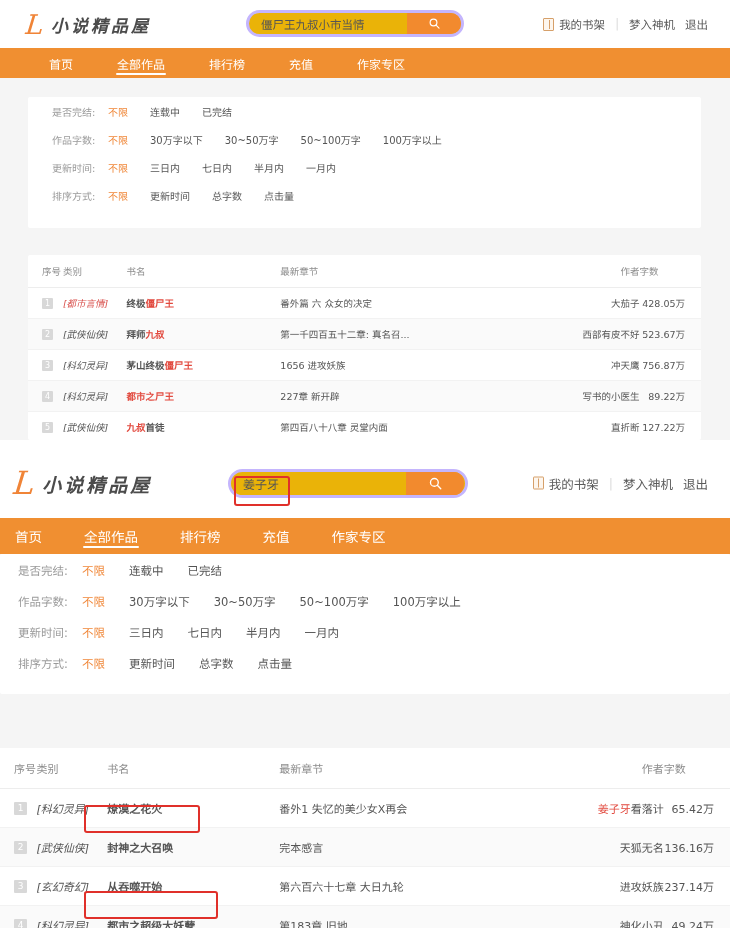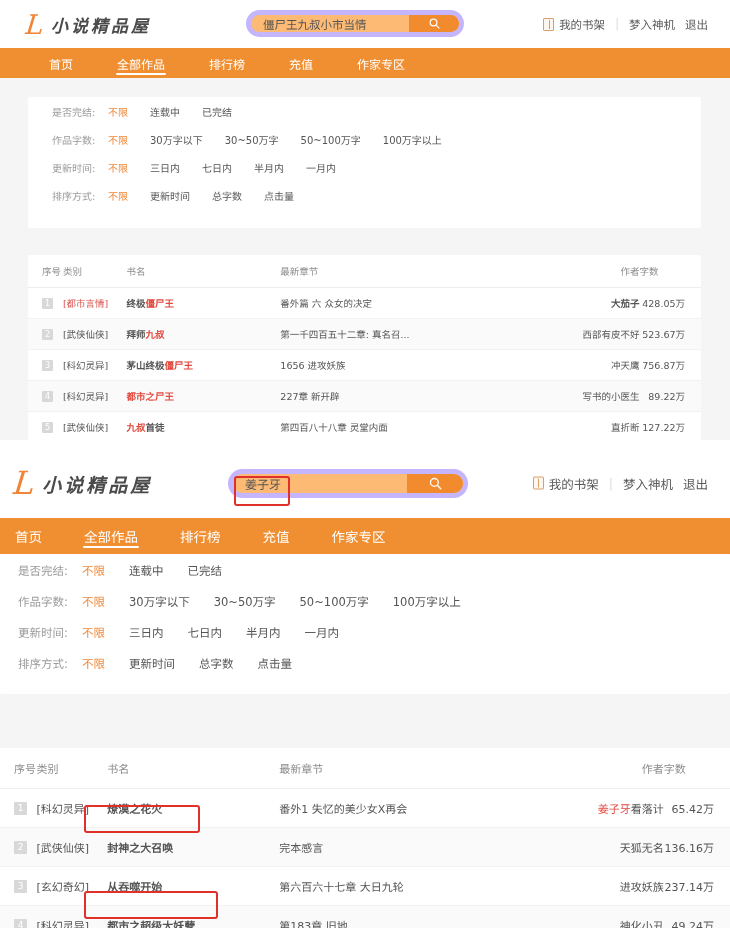--- a/index.html
+++ b/index.html
@@ -26,22 +26,22 @@
     transform: skewX(-6deg);
   }
   .logo-text {
     font-size: 17px; font-weight: 700; color: #4b4b4b;
     letter-spacing: 3px; font-style: italic;
   }
 
   .search-area { position: absolute; display: flex; align-items: center; }
   .search-pill {
     display: flex; align-items: center;
-    height: 27px; border: 5px solid #c4b5fd;
-    border-radius: 14px; background: #fdba74; overflow: hidden;
+    height: 27px; border: 3px solid #c4b5fd;
+    border-radius: 14px; background: #eab308; overflow: hidden;
   }
   .search-input-box {
     border: none; outline: none; height: 25px;
     font-size: 11.5px; color: #555;
     padding-left: 12px; background: transparent;
     font-family: "DejaVu Sans", "Liberation Sans", sans-serif;
   }
   .search-btn {
     height: 27px; background: #f28a2e;
     display: flex; align-items: center; justify-content: center;
@@ -96,21 +96,21 @@
   .tbl th {
     font-weight: 400; color: #8d8d8d; text-align: left;
     border-bottom: 1px solid #ededed; white-space: nowrap;
   }
   .tbl td { color: #555; border-bottom: 1px solid #f2f2f2; white-space: nowrap; }
   .tbl tr:nth-child(even) td { background: #fafafa; }
   .rank-badge {
     display: inline-block; background: #d8d8d8; color: #ffffff;
     text-align: center; border-radius: 1px;
   }
-  .cat { color: #8a8a8a; }
+  .cat { color: #8a8a8a; font-style: italic; }
   .cat.red { color: #d9534f; }
   .bname { color: #3b3b3b; font-weight: 700; }
   .hl { color: #e24a3f; }
   .chap { color: #7a7a7a; }
   .auth { color: #8a8a8a; }
   .words { color: #b5b5b5; }
   .th-r, .td-r { text-align: right; }
 
   
   .watermark {
@@ -252,21 +252,21 @@
               <th style="width: 90px; text-align: right;">作者</th>
               <th class="th-r" style="width: 60px; padding-right: 16px;">字数</th>
             </tr>
           </thead>
         <tbody id="tbodyA">
             <tr>
               <td style="padding-left: 14px; width: 34px;"><span class="rank-badge">1</span></td>
               <td class="cat red" style="width: 62px;">[都市言情]</td>
               <td class="bname" style="width: 150px;"><span class="">终极</span><span class="hl">僵尸王</span></td>
               <td class="chap" style="width: 260px;">番外篇 六 众女的决定</td>
-              <td class="auth" style="width: 90px; text-align: right; font-weight: bold;"><span class="">大茄子</span></td>
+              <td class="auth" style="width: 90px; text-align: right;"><span class="">大茄子</span></td>
               <td class="words td-r" style="width: 60px; padding-right: 16px;">428.05万</td>
             </tr>
             <tr>
               <td style="padding-left: 14px; width: 34px;"><span class="rank-badge">2</span></td>
               <td class="cat" style="width: 62px;">[武侠仙侠]</td>
               <td class="bname" style="width: 150px;"><span class="">拜师</span><span class="hl">九叔</span></td>
               <td class="chap" style="width: 260px;">第一千四百五十二章: 真名召...</td>
               <td class="auth" style="width: 90px; text-align: right;"><span class="">西部有皮不好</span></td>
               <td class="words td-r" style="width: 60px; padding-right: 16px;">523.67万</td>
             </tr>

